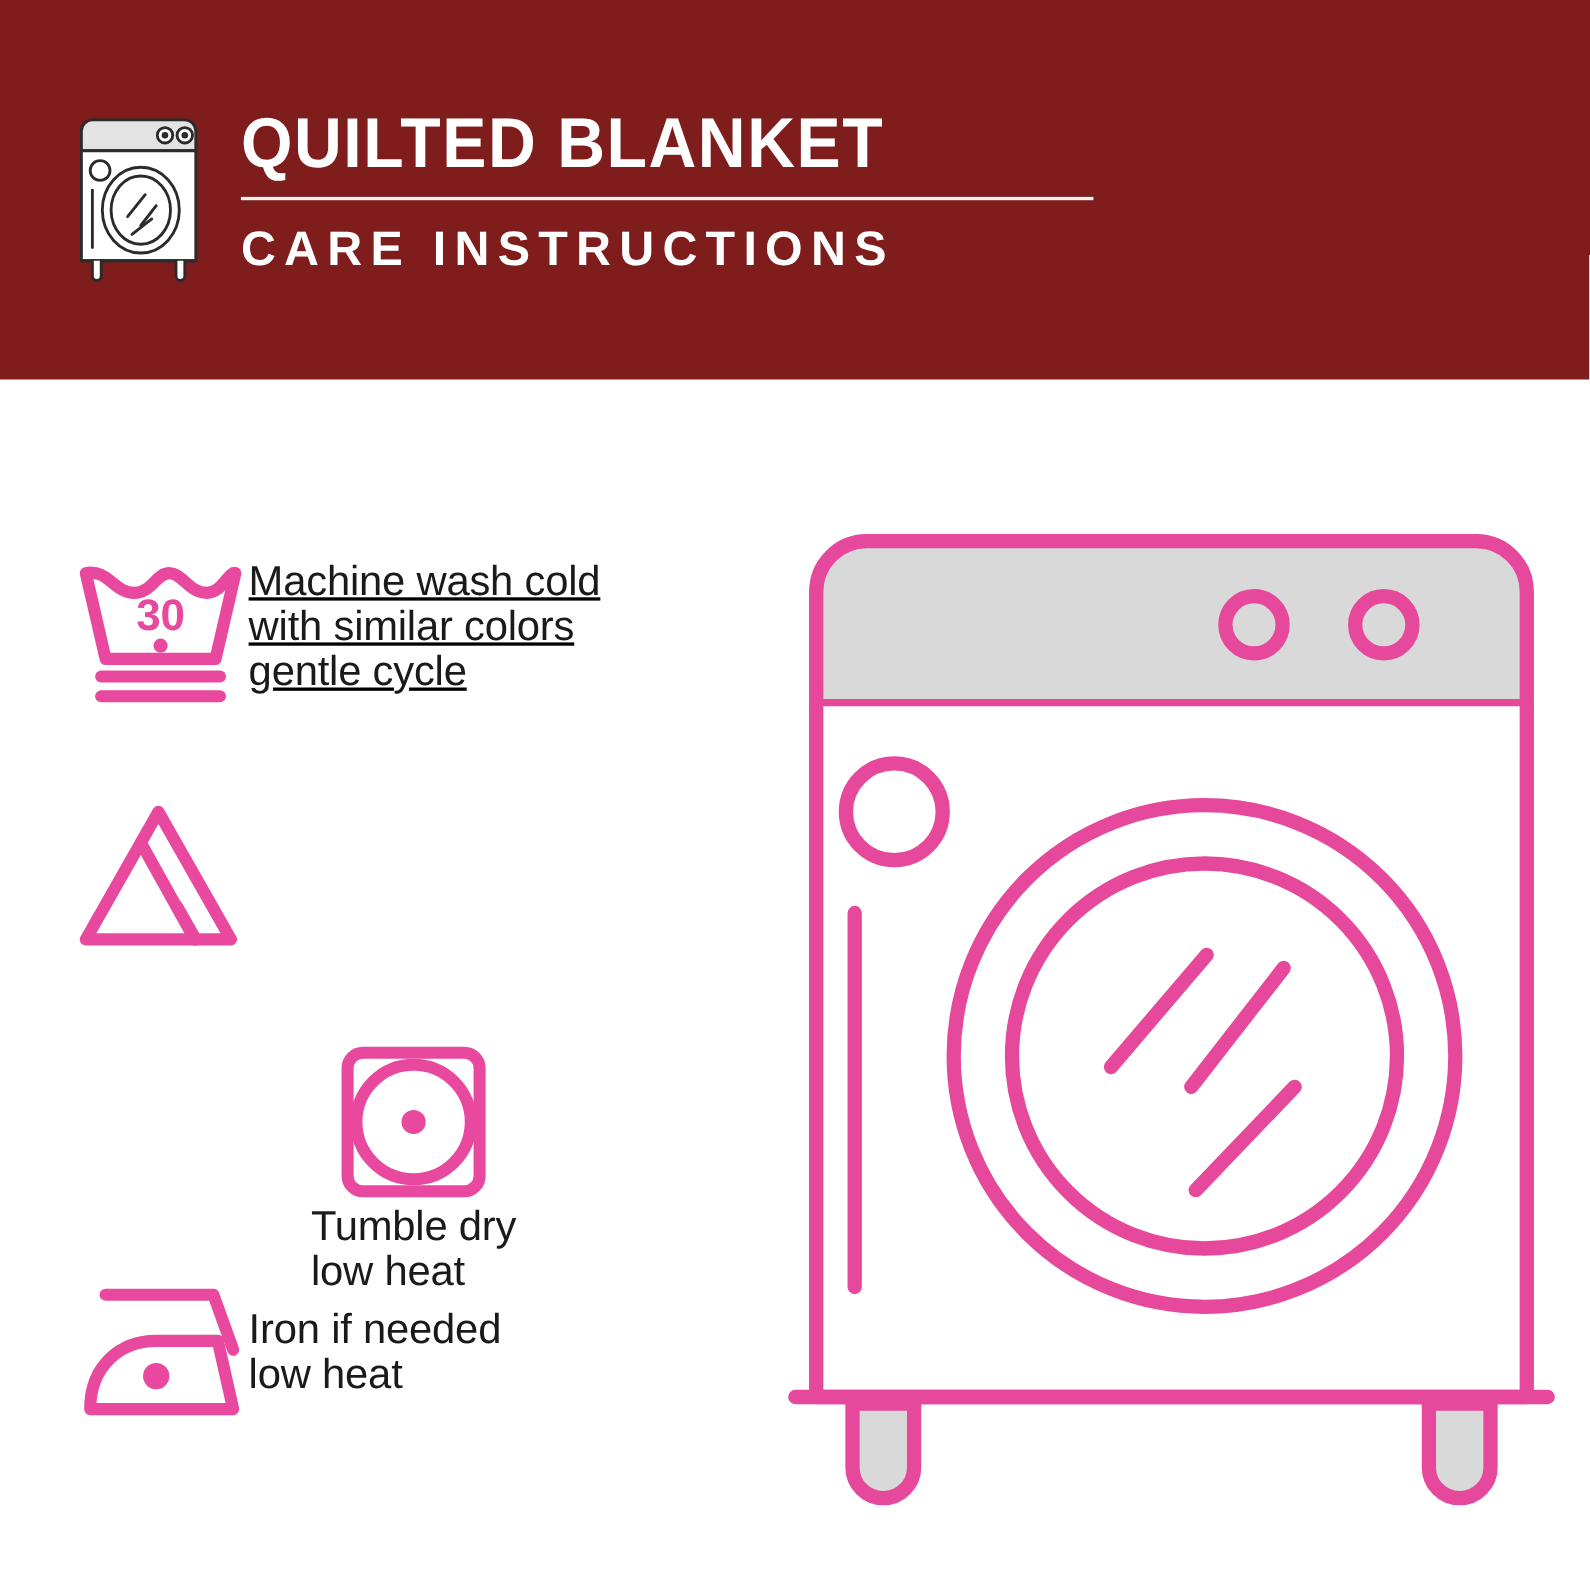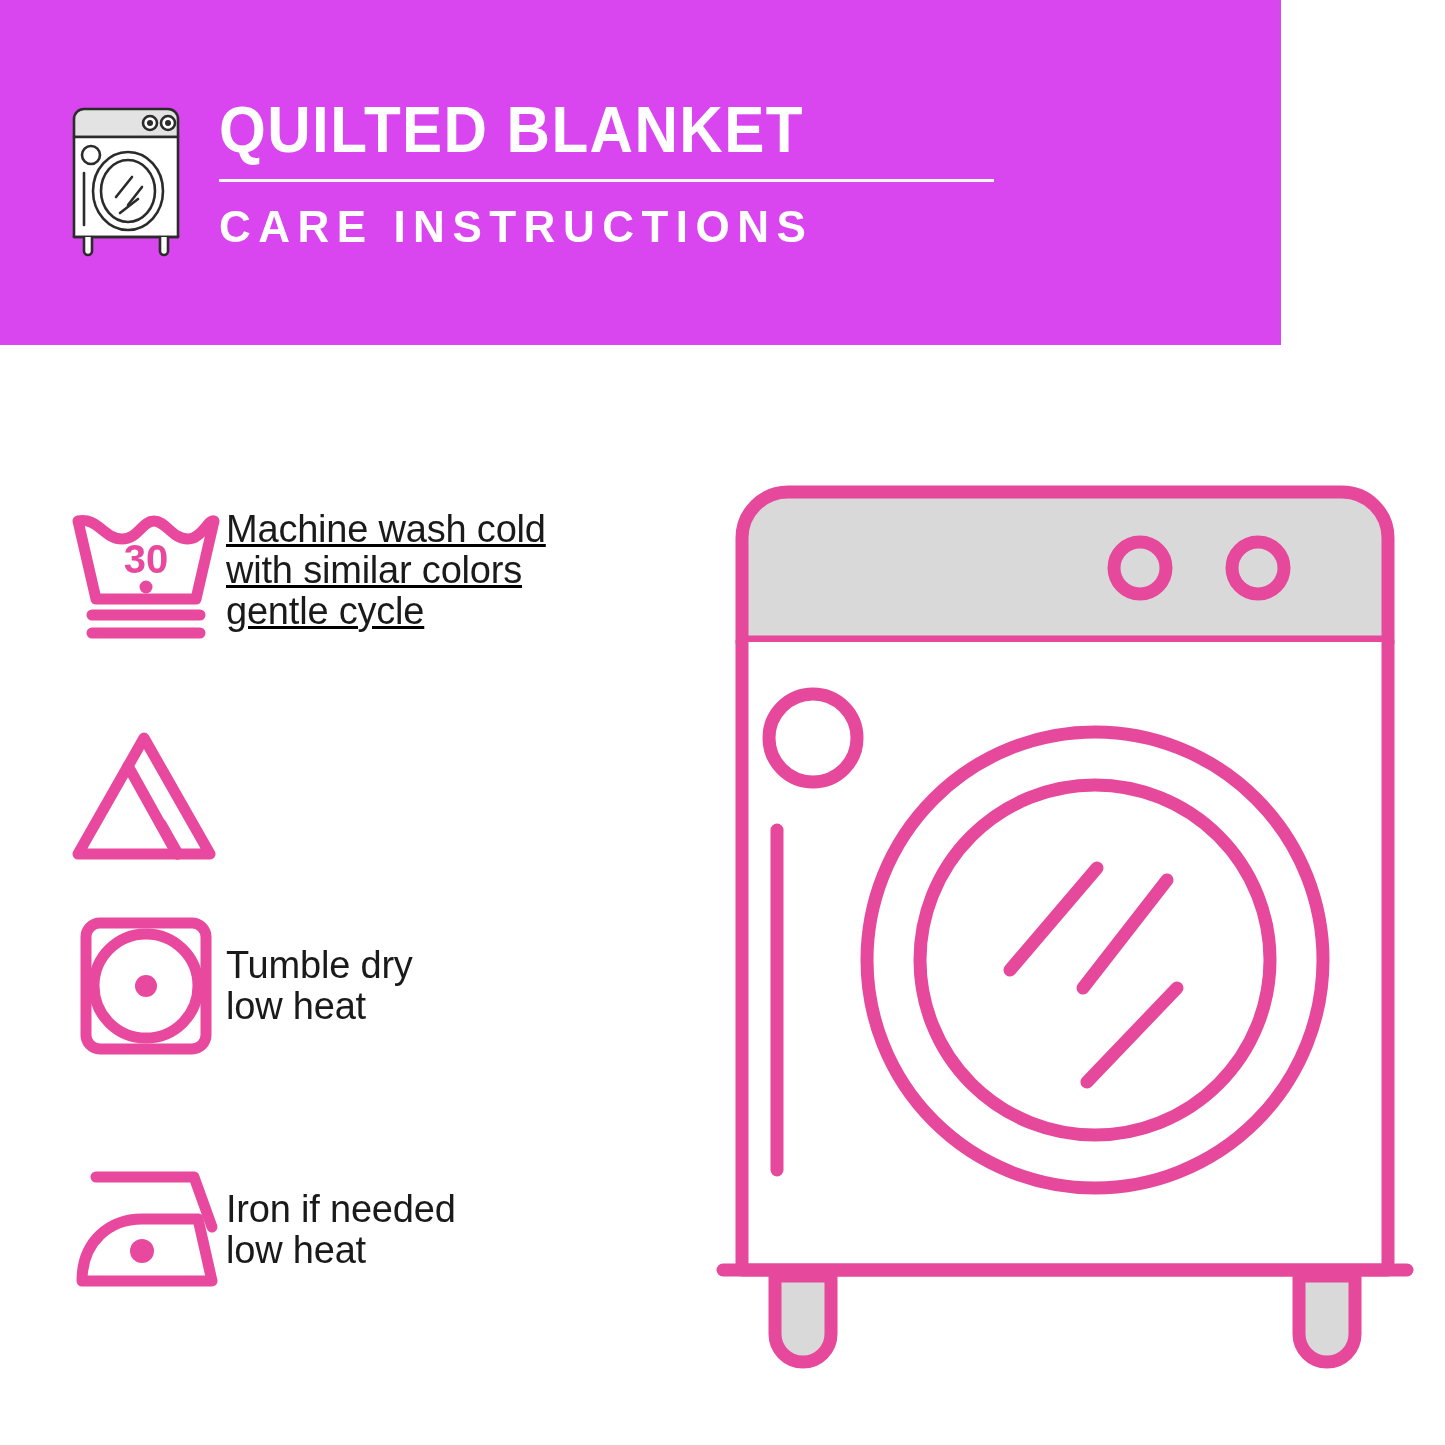--- a/index.html
+++ b/index.html
@@ -13,23 +13,23 @@
     font-family: "Liberation Sans", sans-serif;
     overflow: hidden;
     position: relative;
   }
 
   
   .header {
     position: absolute;
     left: 0;
     top: 0;
-    width: 1281px;
+    width: 1445px;
     height: 345px;
-    background: #d946ef;
+    background: #7f1d1d;
     box-sizing: border-box;
   }
   .header-inner {
     position: absolute;
     left: 58px;
     top: 95px;
     display: flex;
     align-items: flex-start;
   }
   .header-logo {
@@ -81,21 +81,21 @@
   }
   .symbol-row {
     position: absolute;
     left: 66px;
     display: flex;
     align-items: center;
     width: 620px;
   }
   .symbol-row.r0 { top: 150px; text-decoration: underline; }
   .symbol-row.r1 { top: 375px; }
-  .symbol-row.r2 { top: 566px; }
+  .symbol-row.r2 { top: 600px; flex-direction: column; }
   .symbol-row.r3 { top: 810px; }
 
   .symbol-icon {
     width: 160px;
     height: 150px;
     flex: 0 0 auto;
   }
   .symbol-label {
     color: #1a1a1a;
     font-family: "Liberation Sans", sans-serif;

